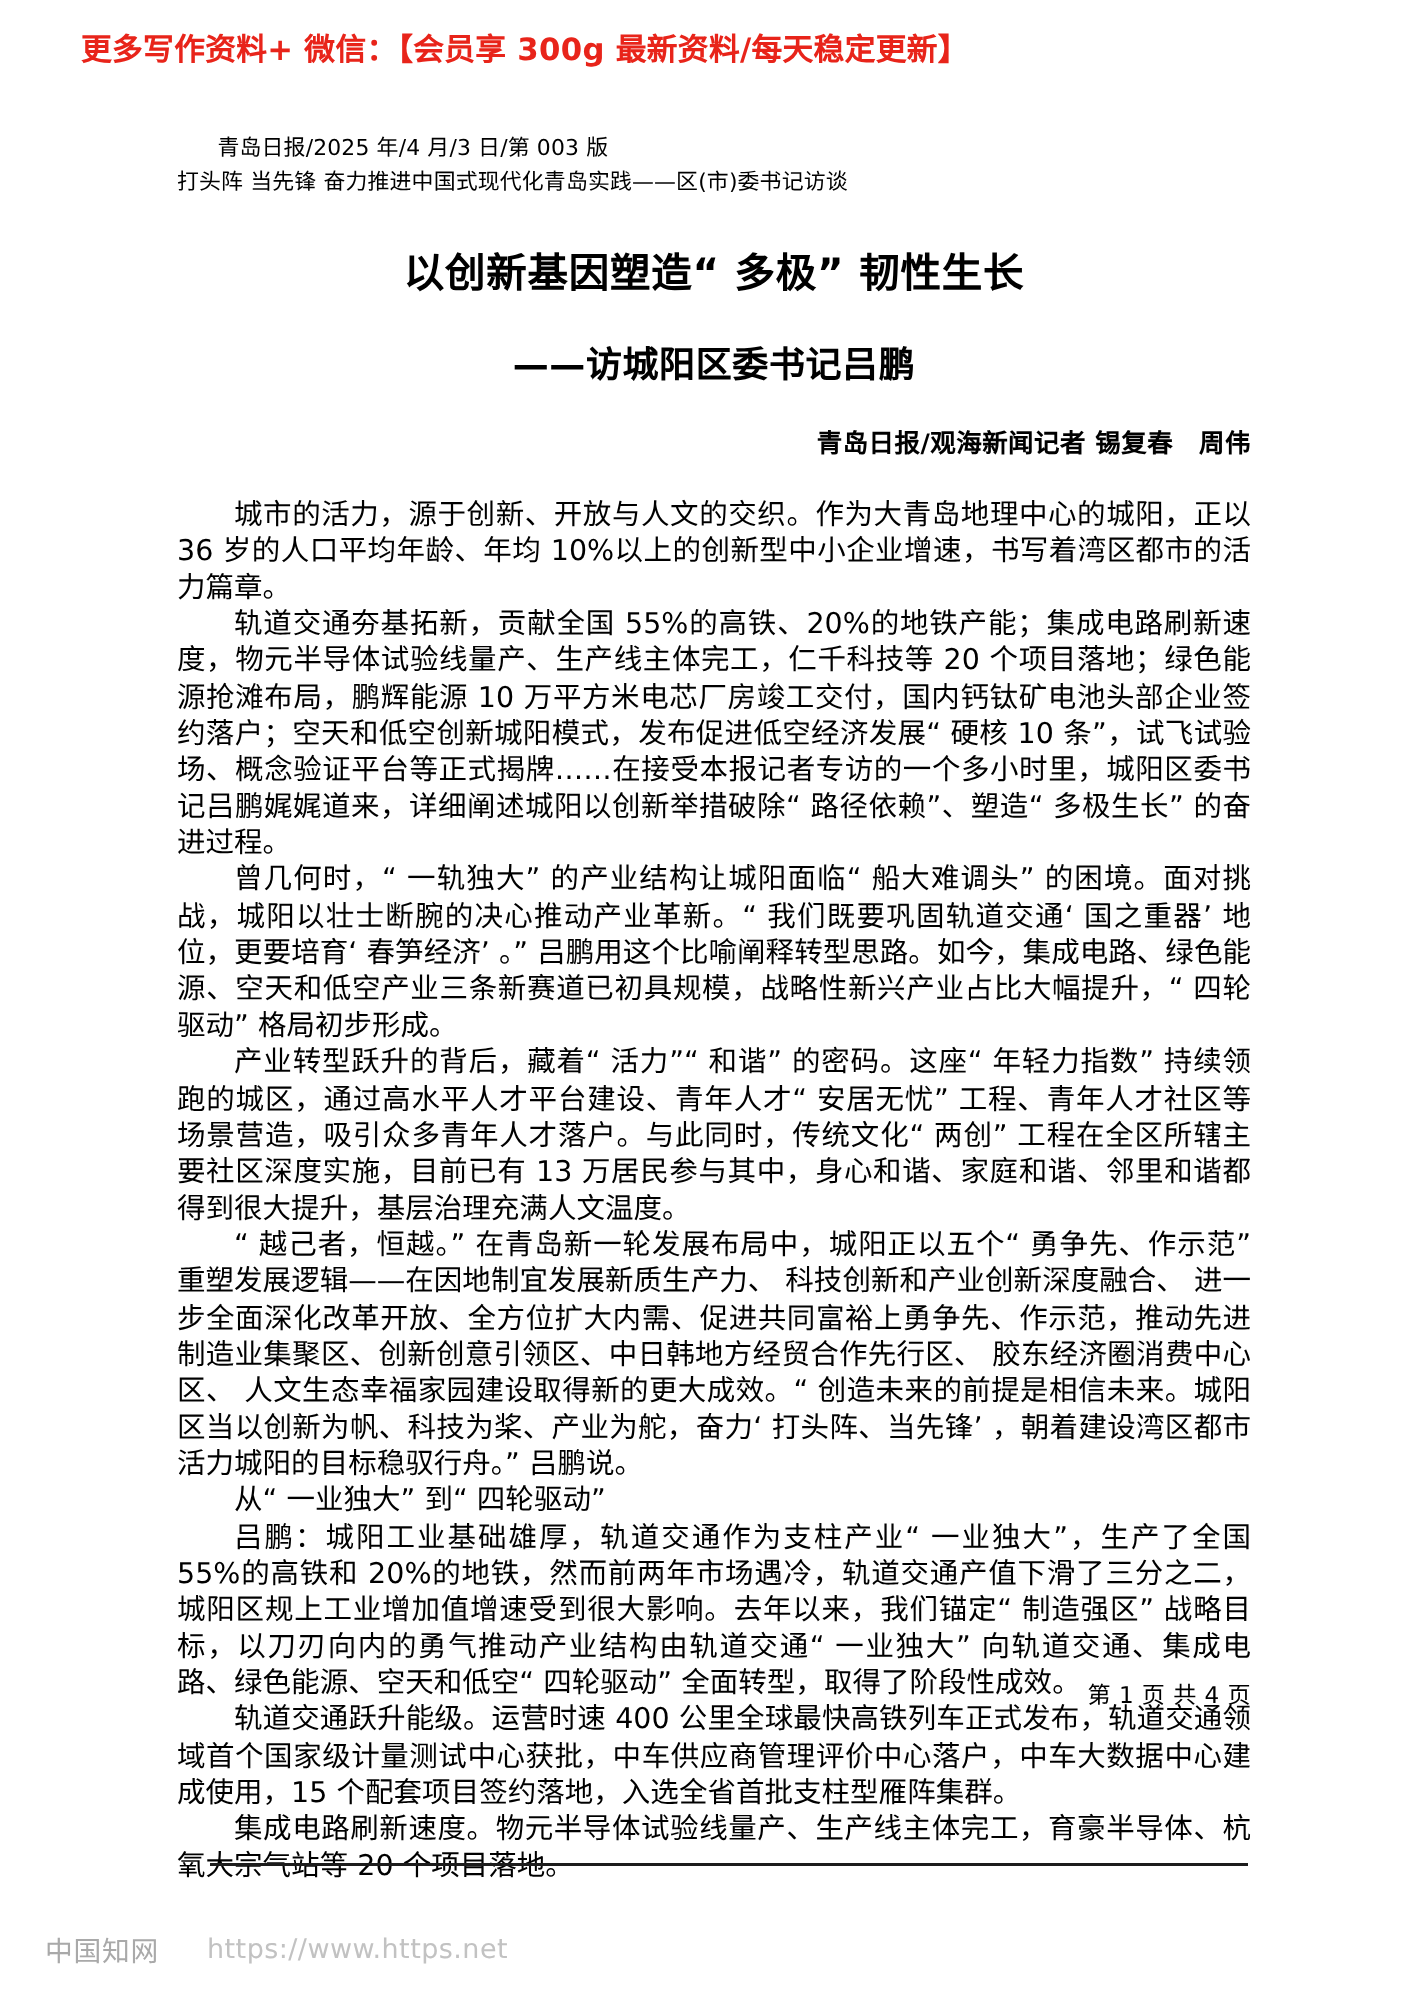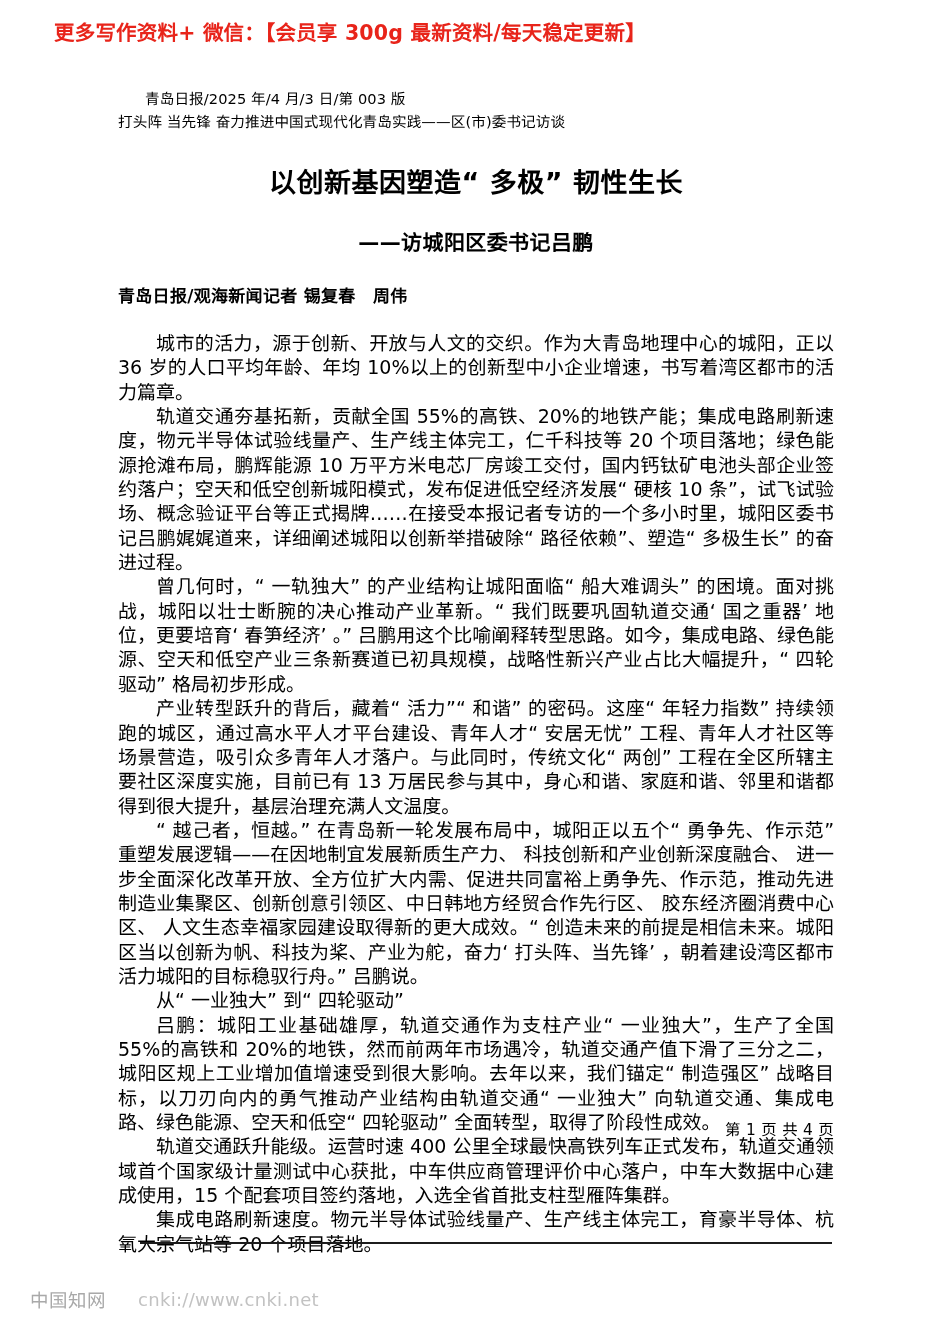--- a/index.html
+++ b/index.html
@@ -59,29 +59,29 @@
     text-align: center;
     font-size: 27px;
     font-weight: bold;
     letter-spacing: 0.5px;
     line-height: 36px;
   }
 
   .subheadline {
     margin-top: 28px;
     text-align: center;
-    font-size: 21px;
+    font-size: 24px;
     font-weight: bold;
     letter-spacing: 0.4px;
     line-height: 28px;
   }
 
   .byline {
     margin-top: 26px;
-    text-align: left;
+    text-align: right;
     font-size: 17px;
     font-weight: bold;
     letter-spacing: 0.3px;
     line-height: 26px;
   }
 
   .body-text {
     margin-top: 22px;
   }
 
@@ -171,16 +171,16 @@
     </div>
 
   </div>
 
   <div class="page-number">第 1 页 共 4 页</div>
 
   <div class="bottom-rule"></div>
 
   <div class="watermark">
     <span class="wm-logo">中国知网</span>
-    <span class="wm-url">cnki://www.cnki.net</span>
+    <span class="wm-url">https://www.https.net</span>
   </div>
 
 </div>
 
 </body></html>

